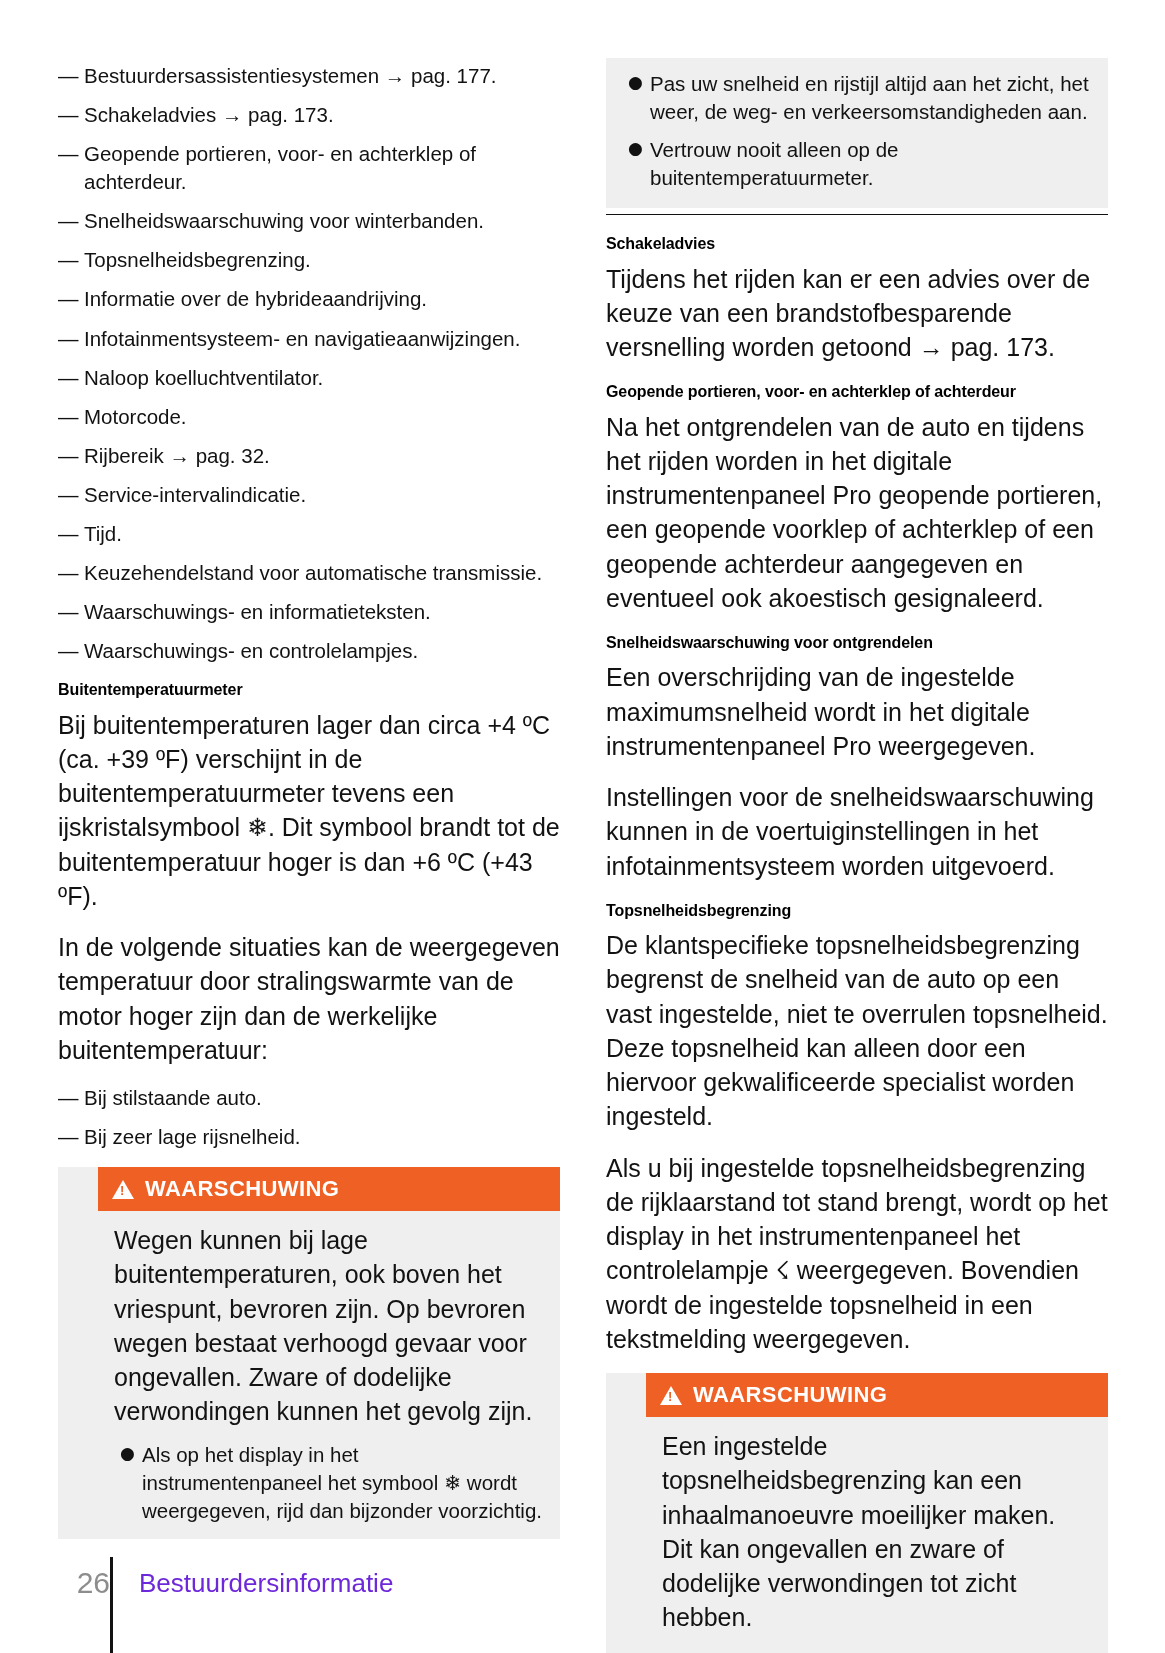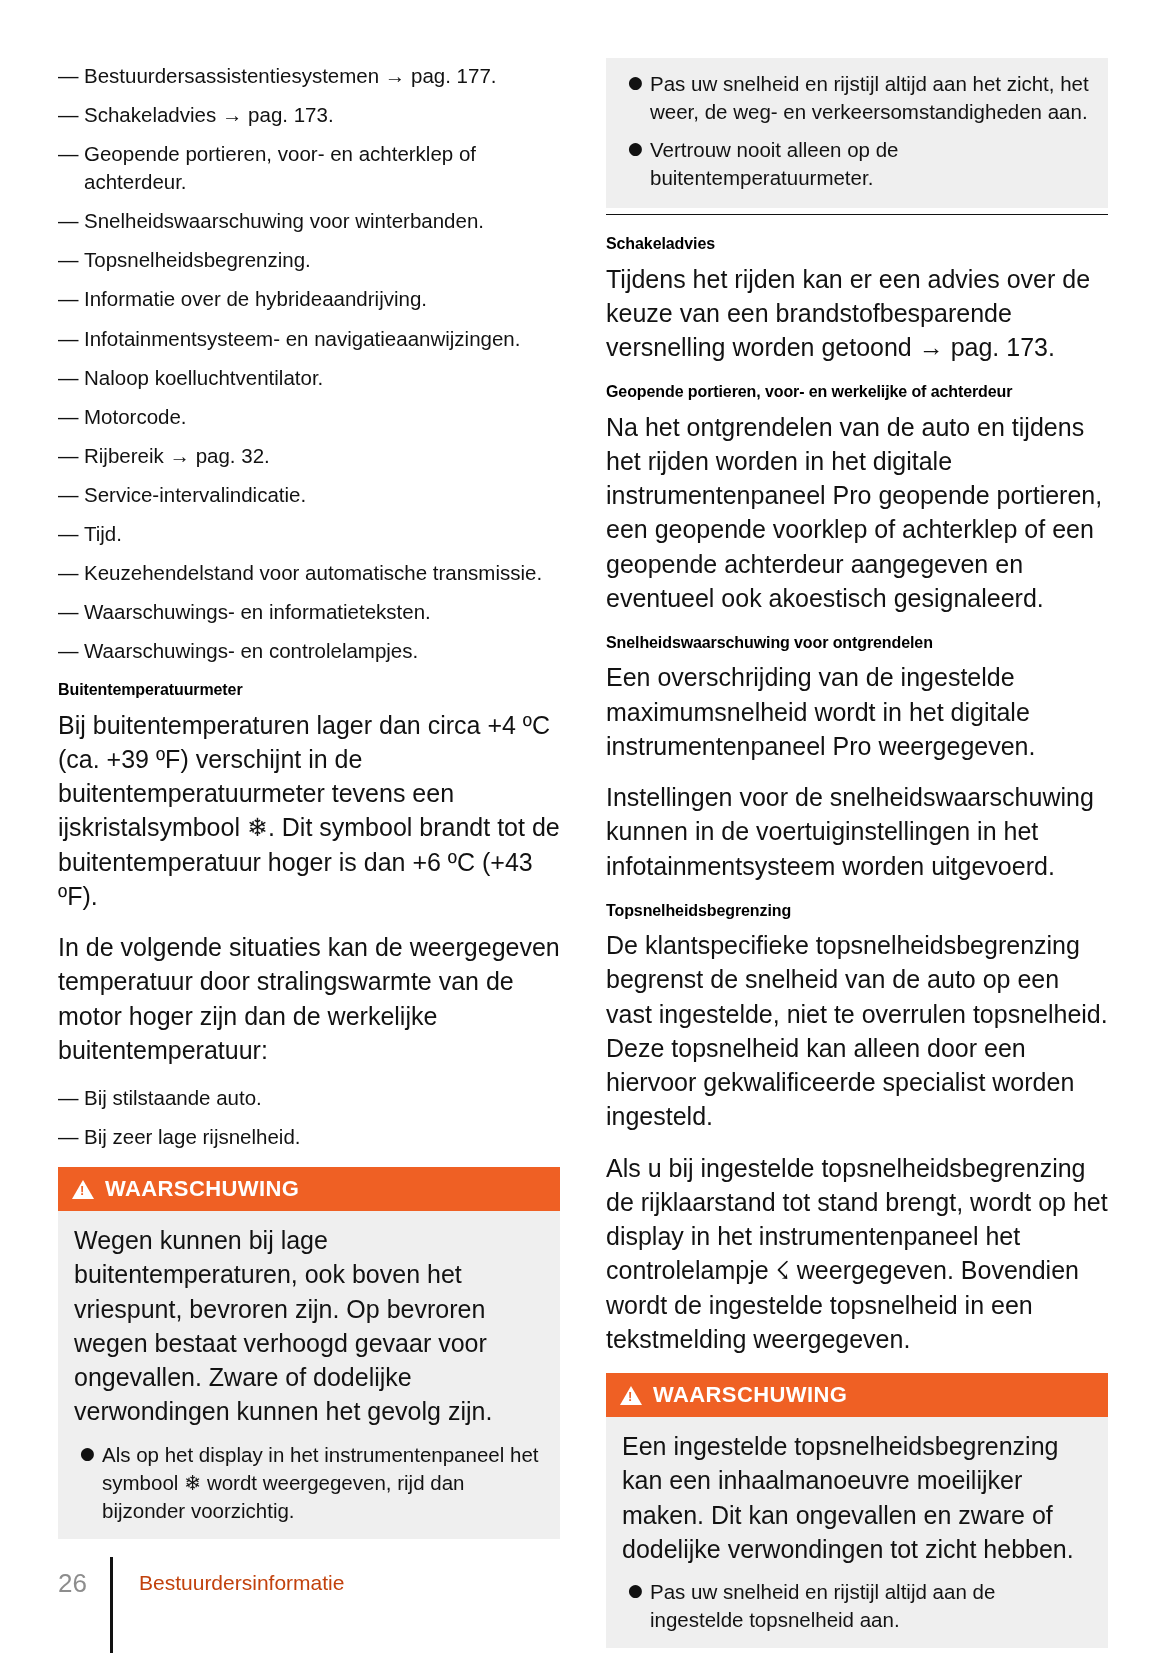--- a/index.html
+++ b/index.html
@@ -81,20 +81,21 @@
     position: absolute;
     left: 6px;
     top: -1px;
     font-size: 17px;
     line-height: 1.6;
   }
   
   .warnbox {
     margin: 16px 0 10px 0;
     background: #efefef;
+    padding-left: 40px;
   }
   .warnbox .warnhead {
     background: #ef6024;
     color: #ffffff;
     font-weight: bold;
     font-size: 22px;
     letter-spacing: 0.4px;
     padding: 9px 14px 9px 14px;
     display: flex;
     align-items: center;
@@ -146,35 +147,36 @@
   
   .footer {
     position: absolute;
     left: 58px;
     bottom: 48px;
     display: flex;
     align-items: center;
     height: 44px;
   }
   .footer .pagenum {
-    font-size: 26px;
+    font-size: 30px;
     color: #8d8d8d;
     width: 52px;
+    text-align: right;
   }
   .footer .vrule {
     width: 3px;
     height: 104px;
     background: #121212;
     margin-right: 26px;
     position: relative;
     top: 26px;
   }
   .footer .foottitle {
-    font-size: 21px;
-    color: #c2410c;
+    font-size: 26px;
+    color: #6d28d9;
   }
   .sym { font-family: "DejaVu Sans", sans-serif; }
 </style>
 </head>
 <body>
 
 <div class="page">
 
   <div class="columns">
 
@@ -229,21 +231,21 @@
         <ul class="bulletlist">
           <li><span class="bullet sym">●</span><span>Pas uw snelheid en rijstijl altijd aan het zicht, het weer, de weg- en verkeersomstandigheden aan.</span></li>
           <li><span class="bullet sym">●</span><span>Vertrouw nooit alleen op de buitentemperatuurmeter.</span></li>
         </ul>
       </div>
       <div class="contrule"></div>
 
       <h3 class="subhead">Schakeladvies</h3>
       <p class="para">Tijdens het rijden kan er een advies over de keuze van een brandstofbesparende versnelling worden getoond → pag. 173.</p>
 
-      <h3 class="subhead">Geopende portieren, voor- en werkelijke of achterdeur</h3>
+      <h3 class="subhead">Geopende portieren, voor- en achterklep of achterdeur</h3>
       <p class="para">Na het ontgrendelen van de auto en tijdens het rijden worden in het digitale instrumentenpaneel Pro geopende portieren, een geopende voorklep of achterklep of een geopende achterdeur aangegeven en eventueel ook akoestisch gesignaleerd.</p>
 
       <h3 class="subhead">Snelheidswaarschuwing voor ontgrendelen</h3>
       <p class="para">Een overschrijding van de ingestelde maximumsnelheid wordt in het digitale instrumentenpaneel Pro weergegeven.</p>
       <p class="para">Instellingen voor de snelheidswaarschuwing kunnen in de voertuiginstellingen in het infotainmentsysteem worden uitgevoerd.</p>
 
       <h3 class="subhead">Topsnelheidsbegrenzing</h3>
       <p class="para">De klantspecifieke topsnelheidsbegrenzing begrenst de snelheid van de auto op een vast ingestelde, niet te overrulen topsnelheid. Deze topsnelheid kan alleen door een hiervoor gekwalificeerde specialist worden ingesteld.</p>
       <p class="para">Als u bij ingestelde topsnelheidsbegrenzing de rijklaarstand tot stand brengt, wordt op het display in het instrumentenpaneel het controlelampje ☇ weergegeven. Bovendien wordt de ingestelde topsnelheid in een tekstmelding weergegeven.</p>
 

